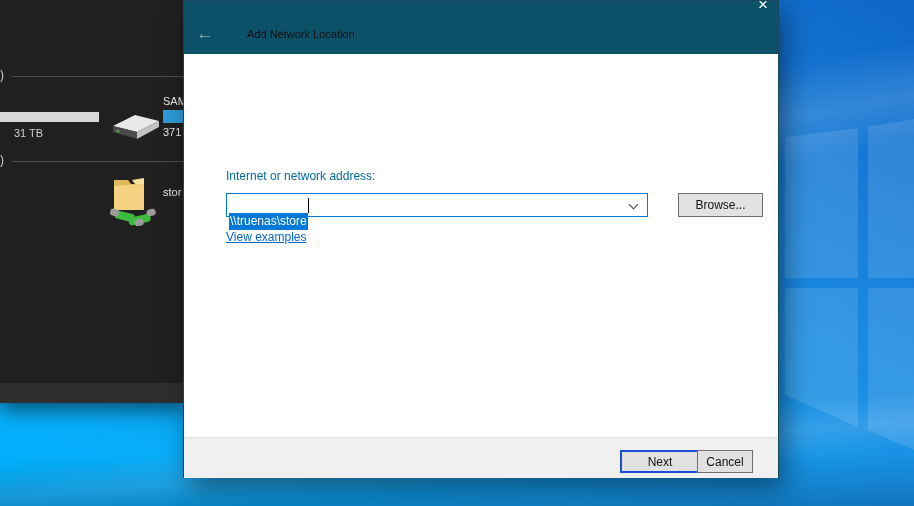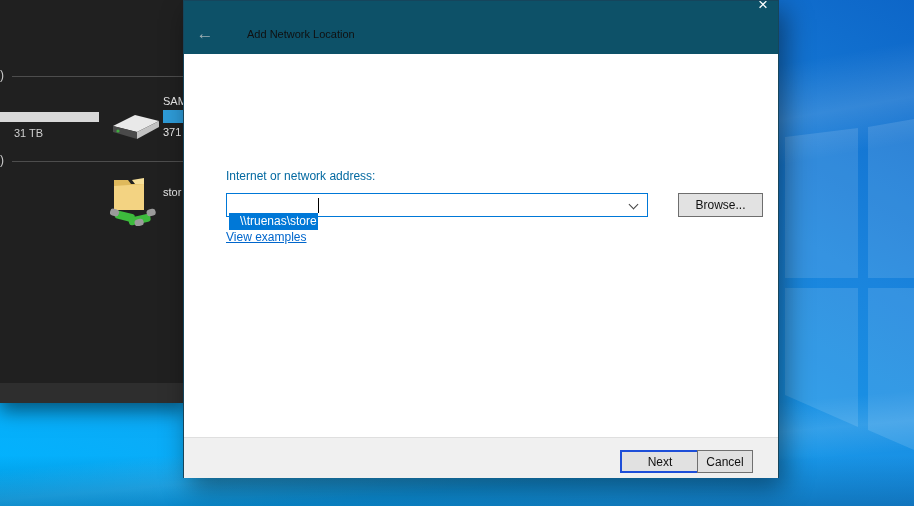--- a/index.html
+++ b/index.html
@@ -49,21 +49,21 @@
     color:#ffffff; font-size:17px; line-height:20px; text-align:center; }
 
   .wiz-heading { position:absolute; left:42px; top:75px; font-size:15px; color:#2b50c8; white-space:nowrap; }
   .wiz-desc { position:absolute; left:42px; top:107px; font-size:12px; letter-spacing:-0.3px;
     color:#1a1a1a; white-space:nowrap; }
   .addr-label { position:absolute; left:42px; top:168px; font-size:12px; color:#0369a1; }
   .combo { position:absolute; left:42px; top:192px; width:422px; height:24px;
     background:#ffffff; border:1px solid #0078d7; }
   .combo-text { position:absolute; left:2px; top:2px; height:18px; font-size:12px;
     display:flex; align-items:center; }
-  .selection { background:#0078d7; color:#ffffff; padding:1px 1px 2px 11px; white-space:pre;margin-top:33px; }
+  .selection { background:#0078d7; color:#ffffff; padding:1px 1px 2px 1px; white-space:pre;margin-top:33px; }
   .caret { display:inline-block; width:1px; height:15px; background:#000; margin-left:0; }
   .chev { position:absolute; right:9px; top:7px; width:8px; height:8px; }
   .chev::after { content:""; position:absolute; left:0; top:0; width:6px; height:6px;
     border-right:1px solid #444; border-bottom:1px solid #444; transform:rotate(45deg); }
   .browse-btn { position:absolute; left:494px; top:192px; width:85px; height:24px;
     background:#e2e2e2; border:1px solid #6e6e6e; font-size:12px; color:#111;
     display:flex; align-items:center; justify-content:center; }
   .examples-link { position:absolute; left:42px; top:229px; font-size:12px;
     color:#0066cc; text-decoration:underline; cursor:pointer; }
 

